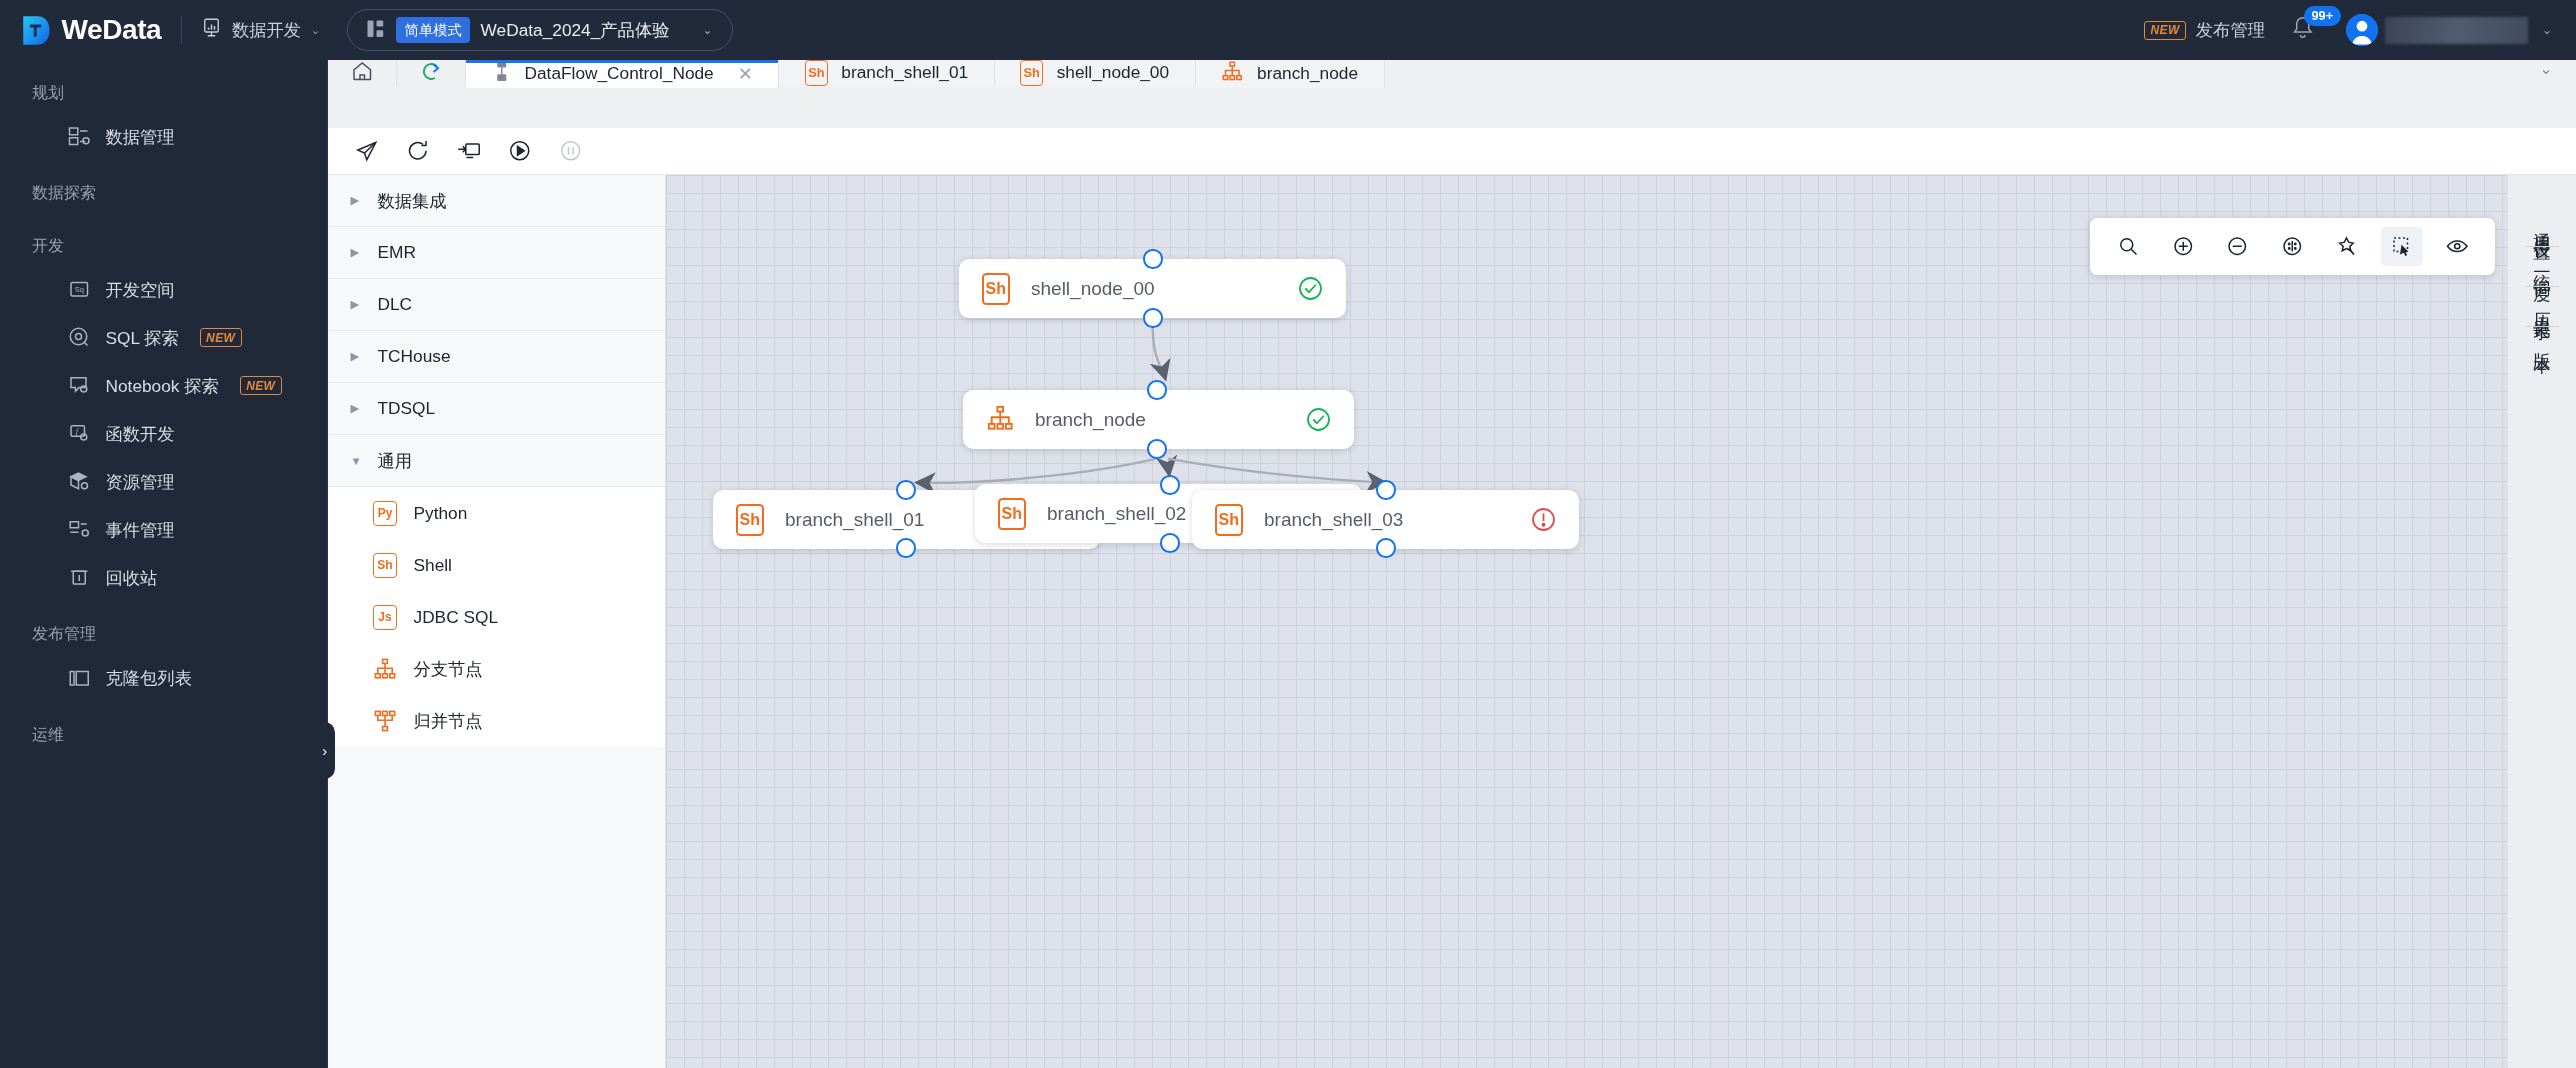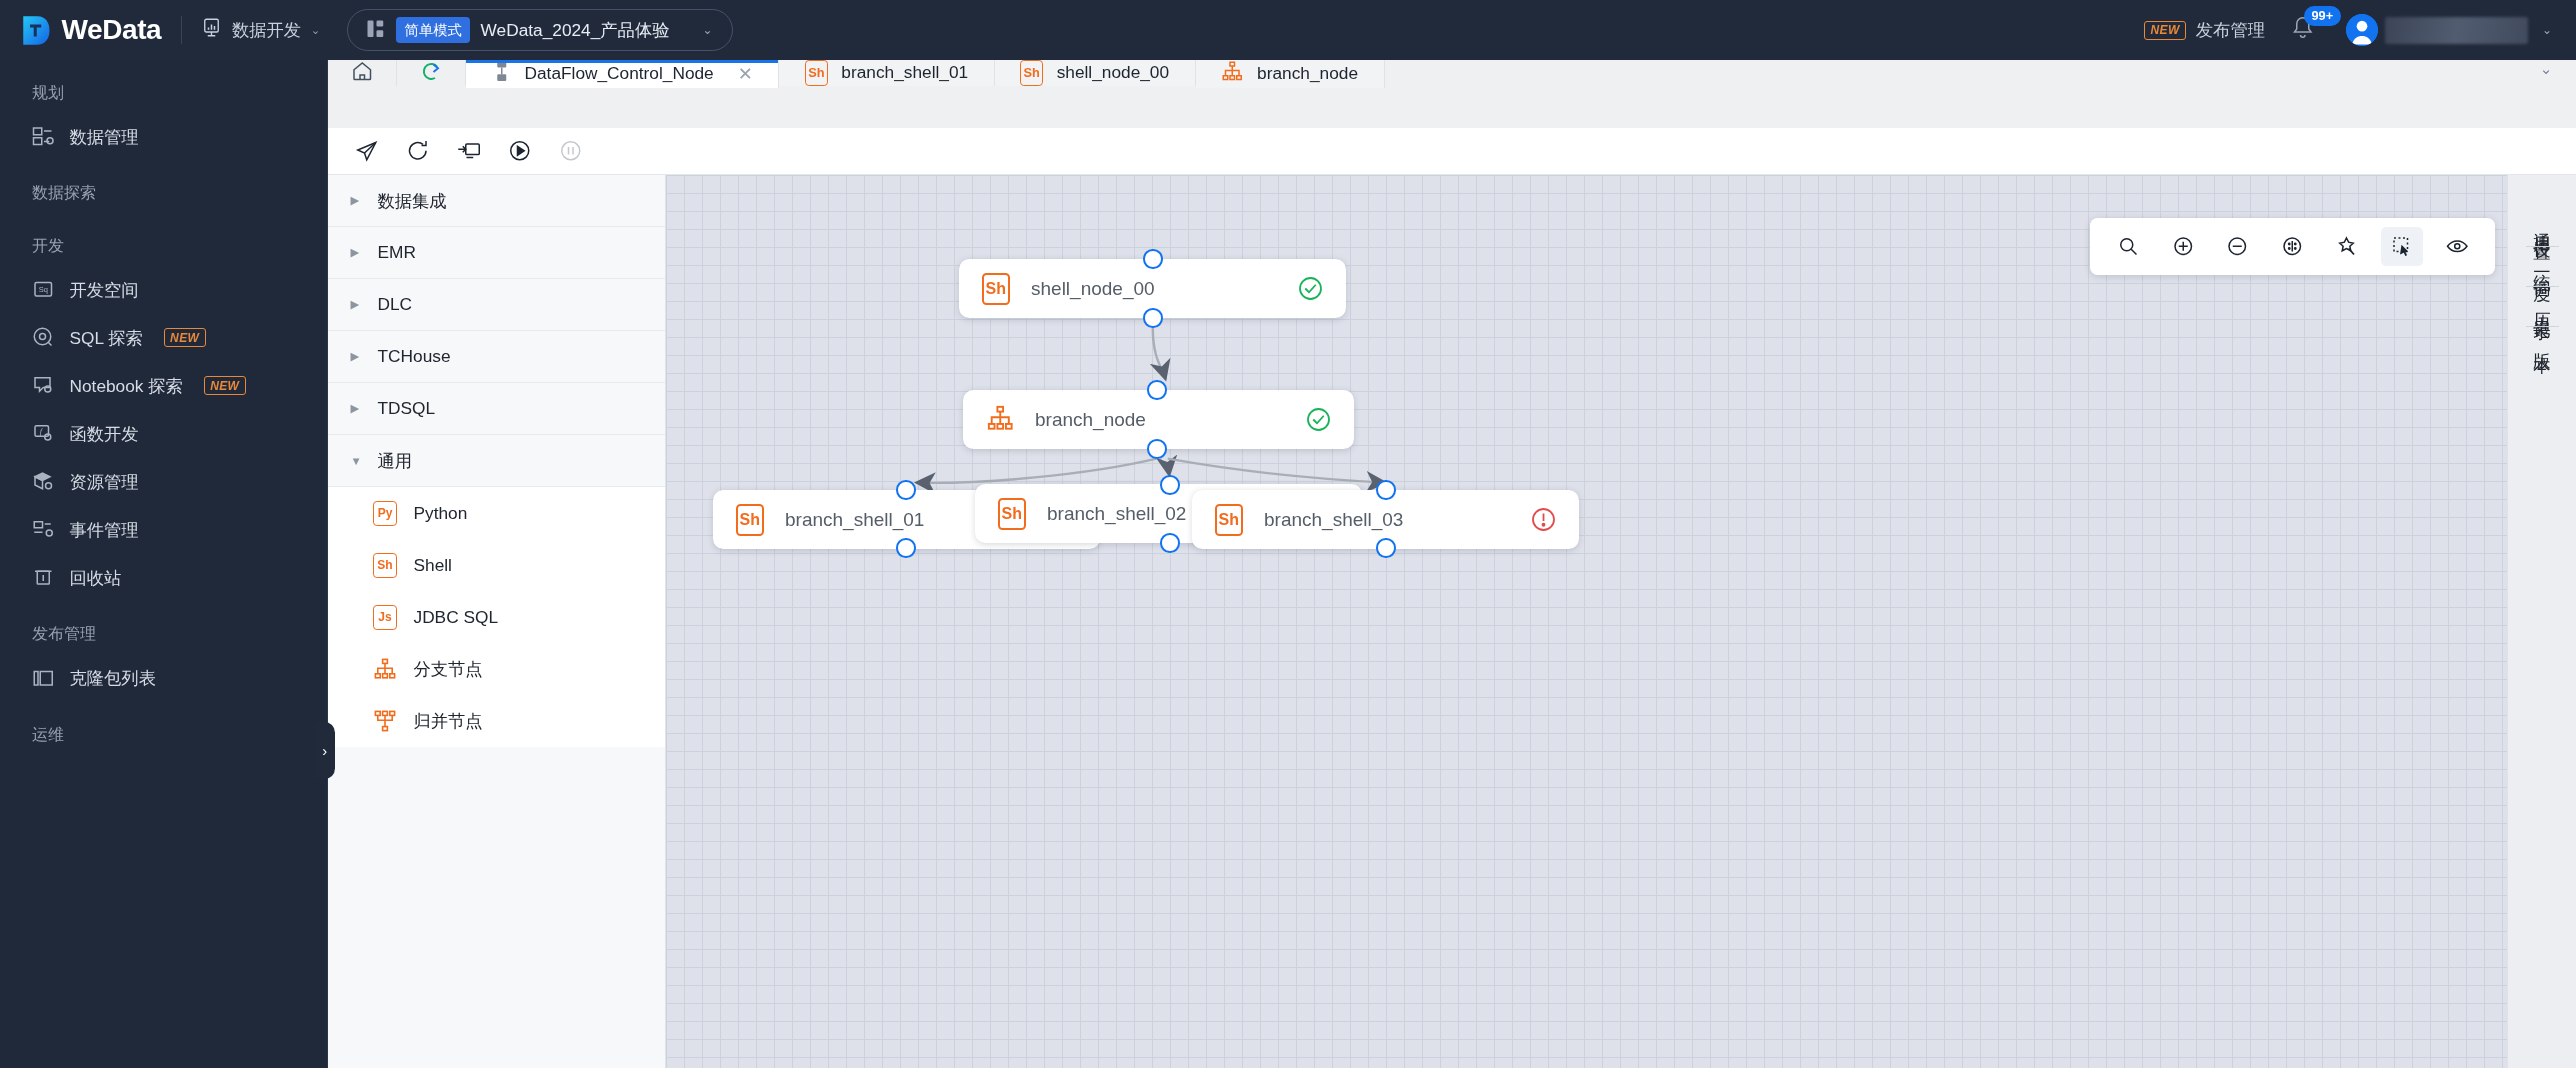--- a/index.html
+++ b/index.html
@@ -58,21 +58,21 @@
   .user-caret { color: #9aa5b7; font-size: 12px; margin-left: 13.5px; }
 
   
   .sidebar {
     position: absolute; top: 60px; left: 0; width: 328px; height: 1008px;
     background: #202939; border-right: 0.8px solid #2e3749; overflow: hidden;
   }
   .side-group { color: #97a1b2; font-size: 16px; padding: 22.5px 0 9px 32px; }
   .side-item {
     display: flex; align-items: center; gap: 15px; height: 48px;
-    padding-left: 32px; color: #d7dde7; font-size: 17.3px; cursor: pointer;
+    padding-left: 32px; color: #d7dde7; font-size: 17.3px; cursor: pointer; margin-left: 36px;
   }
   .side-item.active { background: #2b3e5e; color: #ffffff; }
   .side-item .sicon { width: 22.5px; height: 22.5px; flex: 0 0 22.5px; display:block; }
   .side-item .new-tag { margin-left: 6px; }
 
   
   .tabbar {
     position: absolute; top: 60px; left: 328px; width: 2248px; height: 76px;
     background: #eef0f2; border-bottom: 0.8px solid #d9dde3; display: flex; align-items: flex-start;
   }

